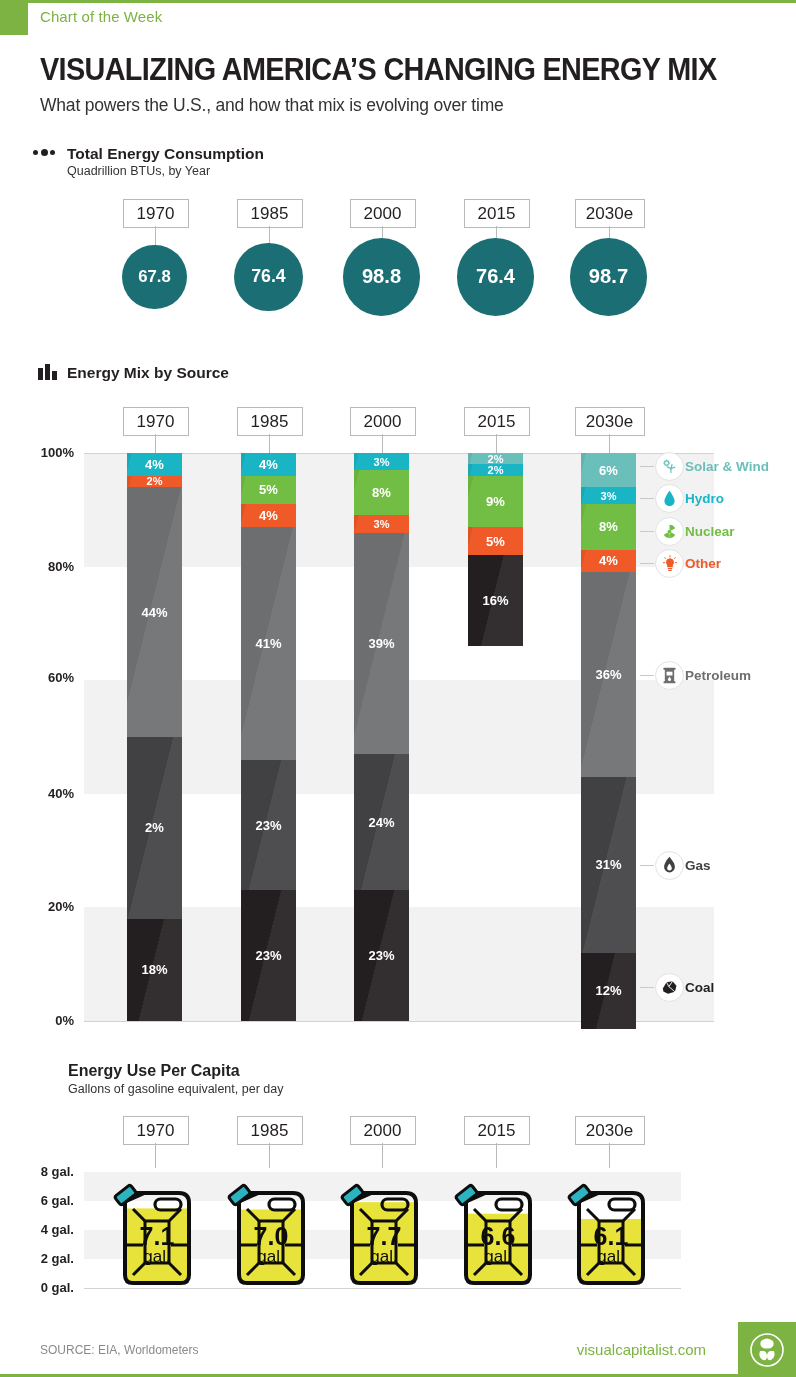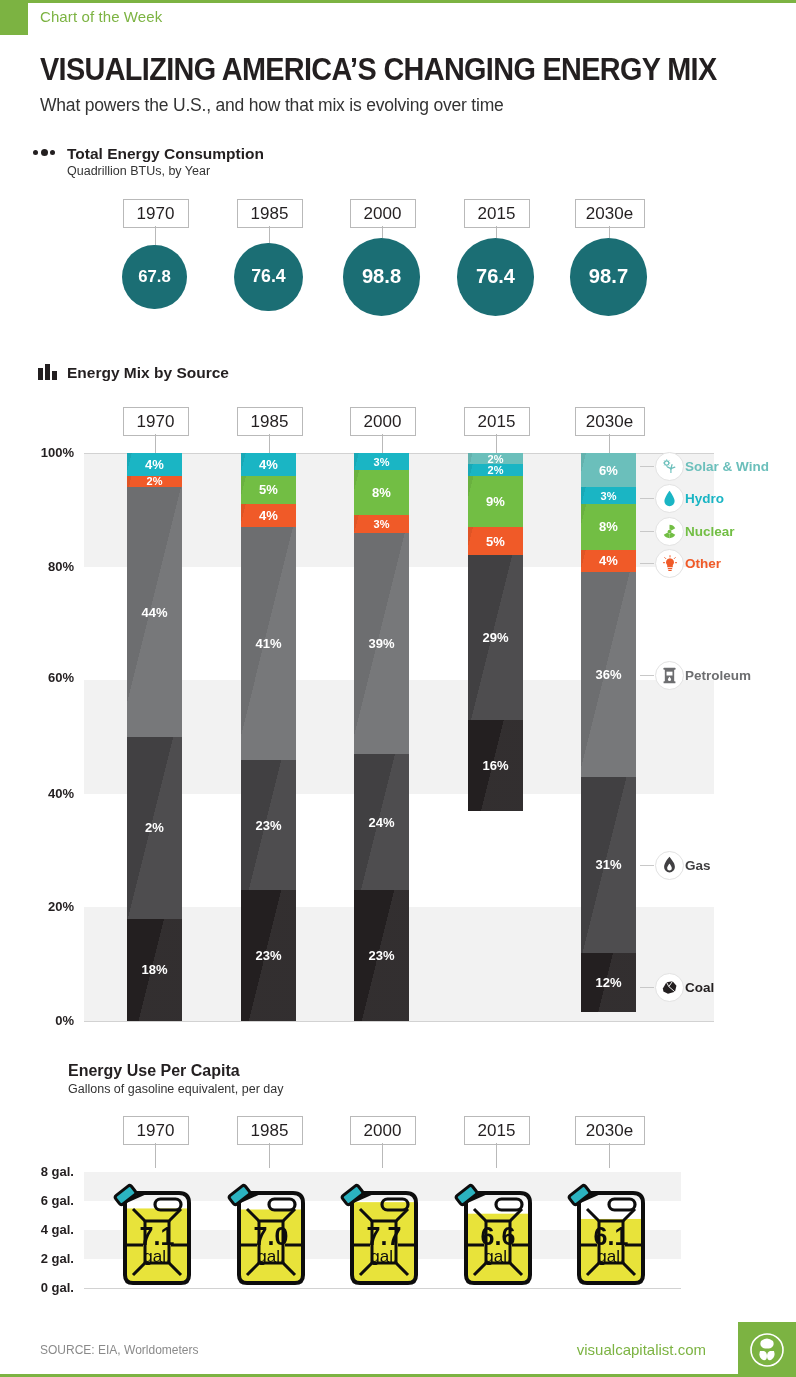--- a/index.html
+++ b/index.html
@@ -222,24 +222,20 @@
           <span>2%</span>
         </div>
         <div class="seg" style="height: 51.12px; background: rgb(114, 190, 68);">
           <div class="sheen" style="background: linear-gradient(104deg, rgba(0, 0, 0, 0.07) 0%, rgba(0, 0, 0, 0.07) 8%, rgba(255, 255, 255, 0) 8%);"></div>
           <span>9%</span>
         </div>
         <div class="seg" style="height: 28.4px; background: rgb(240, 90, 40);">
           <div class="sheen" style="background: linear-gradient(104deg, rgba(0, 0, 0, 0.07) 0%, rgba(0, 0, 0, 0.07) 8%, rgba(255, 255, 255, 0) 8%);"></div>
           <span>5%</span>
         </div>
-        <div class="seg" style="height: 164.72px; background: rgb(65, 64, 66);">
-          <div class="sheen" style="background: linear-gradient(104deg, rgba(255, 255, 255, 0) 46%, rgba(255, 255, 255, 0.07) 46%, rgba(255, 255, 255, 0.07) 100%);"></div>
-          <span>29%</span>
-        </div>
         <div class="seg" style="height: 90.88px; background: rgb(35, 31, 32);">
           <div class="sheen" style="background: linear-gradient(104deg, rgba(255, 255, 255, 0) 46%, rgba(255, 255, 255, 0.07) 46%, rgba(255, 255, 255, 0.07) 100%);"></div>
           <span>16%</span>
         </div>
       </div>
       <div class="bar" style="left: 497px; top: 0px; height: 568px;">
         <div class="seg" style="height: 34.08px; background: rgb(107, 191, 187);">
           <div class="sheen" style="background: linear-gradient(104deg, rgba(0, 0, 0, 0.07) 0%, rgba(0, 0, 0, 0.07) 8%, rgba(255, 255, 255, 0) 8%);"></div>
           <span>6%</span>
         </div>
@@ -256,21 +252,21 @@
           <span>4%</span>
         </div>
         <div class="seg" style="height: 204.48px; background: rgb(109, 110, 112);">
           <div class="sheen" style="background: linear-gradient(104deg, rgba(255, 255, 255, 0) 46%, rgba(255, 255, 255, 0.07) 46%, rgba(255, 255, 255, 0.07) 100%);"></div>
           <span>36%</span>
         </div>
         <div class="seg" style="height: 176.08px; background: rgb(65, 64, 66);">
           <div class="sheen" style="background: linear-gradient(104deg, rgba(255, 255, 255, 0) 46%, rgba(255, 255, 255, 0.07) 46%, rgba(255, 255, 255, 0.07) 100%);"></div>
           <span>31%</span>
         </div>
-        <div class="seg" style="height: 59px; background: rgb(35, 31, 32);">
+        <div class="seg" style="height: 76px; background: rgb(35, 31, 32);">
           <div class="sheen" style="background: linear-gradient(104deg, rgba(255, 255, 255, 0) 46%, rgba(255, 255, 255, 0.07) 46%, rgba(255, 255, 255, 0.07) 100%);"></div>
           <span>12%</span>
         </div>
       </div>
     </div>
   <div id="mixYearTags">
       <div class="yrTag" style="left: 122.5px; top: 407px;">1970</div>
       <div class="yrStem" style="left: 154.5px; top: 434px; height: 19px;"></div>
       <div class="yrTag" style="left: 236.5px; top: 407px;">1985</div>
       <div class="yrStem" style="left: 268.5px; top: 434px; height: 19px;"></div>

